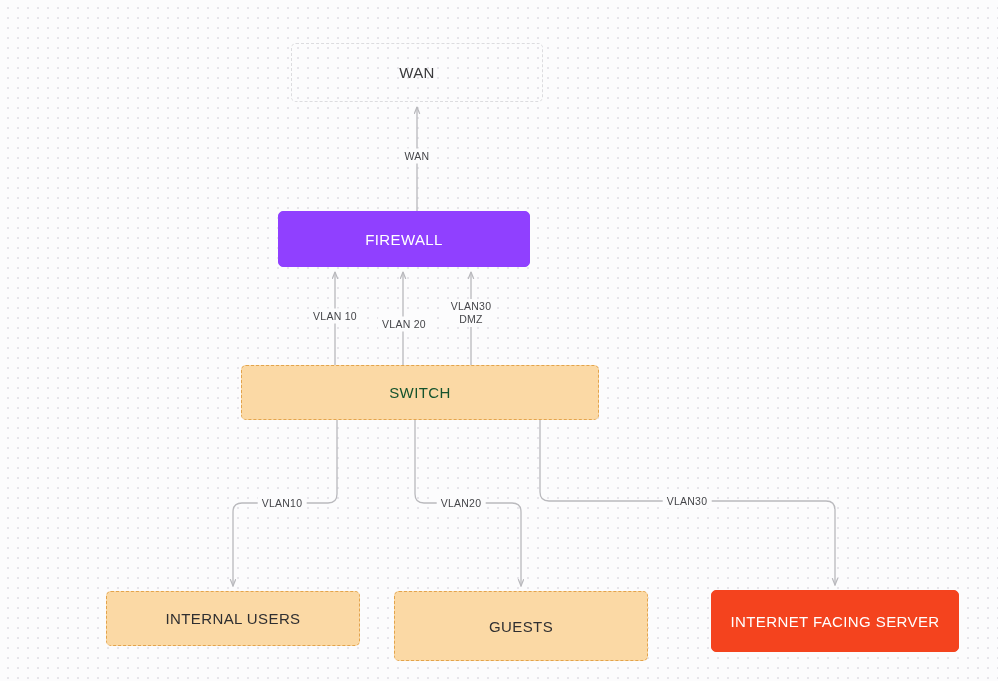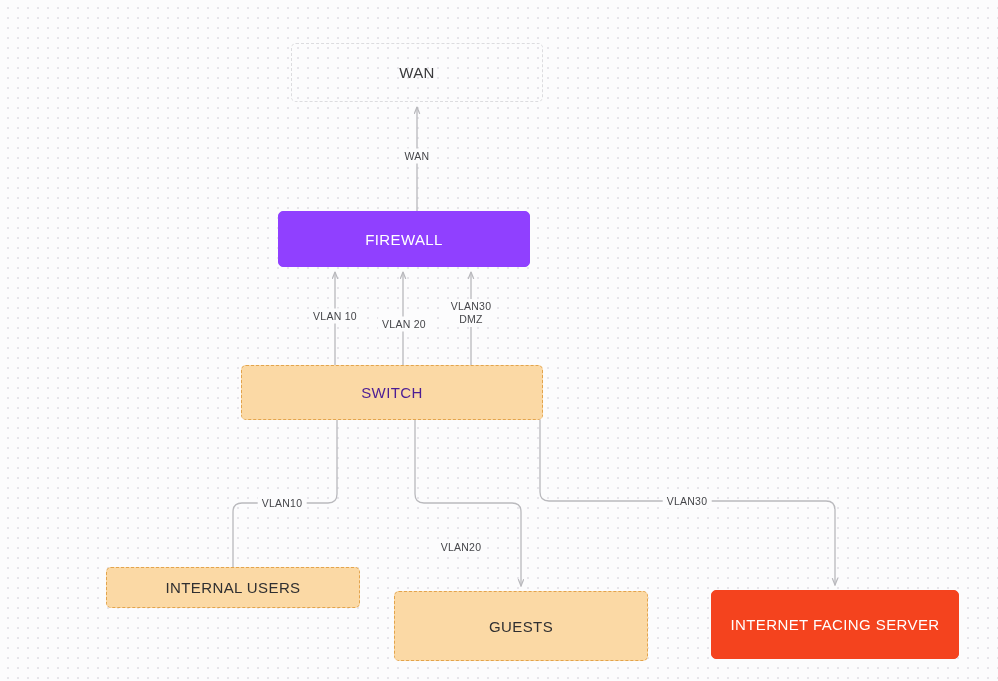--- a/index.html
+++ b/index.html
@@ -56,51 +56,51 @@
     top: 211px;
     width: 252px;
     height: 56px;
     background-color: #9040ff;
     border: 1px solid #9040ff;
     color: #ffffff;
   }
   .node-switch {
     left: 241px;
     top: 365px;
-    width: 302px;
+    width: 358px;
     height: 55px;
     background-color: #fbd9a5;
     border: 1.8px dashed #e3a košnja;
     border: 1.8px dashed #e3a44c;
-    color: #4c1d95;
+    color: #14532d;
   }
   .node-internal {
     left: 106px;
-    top: 567px;
+    top: 591px;
     width: 254px;
-    height: 41px;
+    height: 55px;
     background-color: #fbd9a5;
     border: 1.8px dashed #e3a44c;
     color: #2f2f31;
   }
   .node-guests {
     left: 394px;
     top: 591px;
     width: 254px;
     height: 70px;
     background-color: #fbd9a5;
     border: 1.8px dashed #e3a44c;
     color: #2f2f31;
     justify-content: center;
   }
   .node-server {
     left: 711px;
     top: 590px;
     width: 248px;
-    height: 69px;
+    height: 62px;
     background-color: #f4431e;
     border: 1px solid #f4431e;
     color: #ffffff;
   }
   .edge-label {
     position: absolute;
     font-size: 10.5px;
     color: #45464a;
     letter-spacing: 0.25px;
     background-color: #fcfcfd;
@@ -176,21 +176,21 @@
 
   <div class="edge-label" style="left:471px; top:313px;">
     <div>VLAN30</div>
     <div>DMZ</div>
   </div>
 
   <div class="edge-label" style="left:282px; top:503px;">
     <div>VLAN10</div>
   </div>
 
-  <div class="edge-label" style="left:461px; top:503px;margin-top:44px;">
+  <div class="edge-label" style="left:461px; top:503px;">
     <div>VLAN20</div>
   </div>
 
   <div class="edge-label" style="left:687px; top:501px;">
     <div>VLAN30</div>
   </div>
 
 </div>
 
 </body></html>

